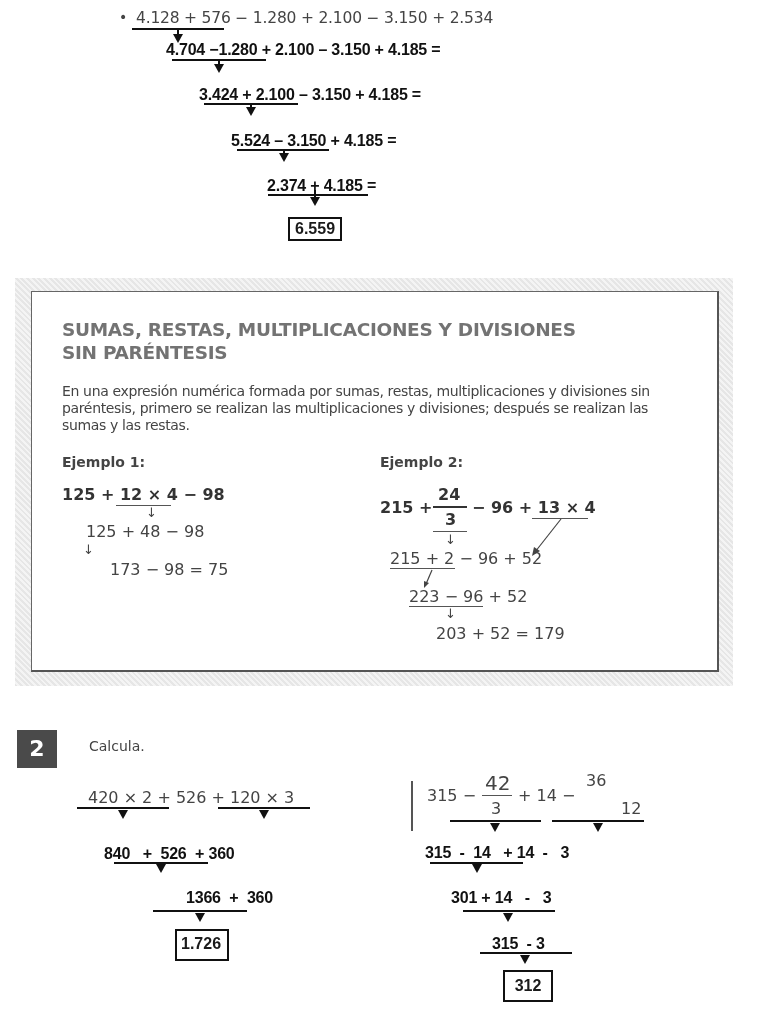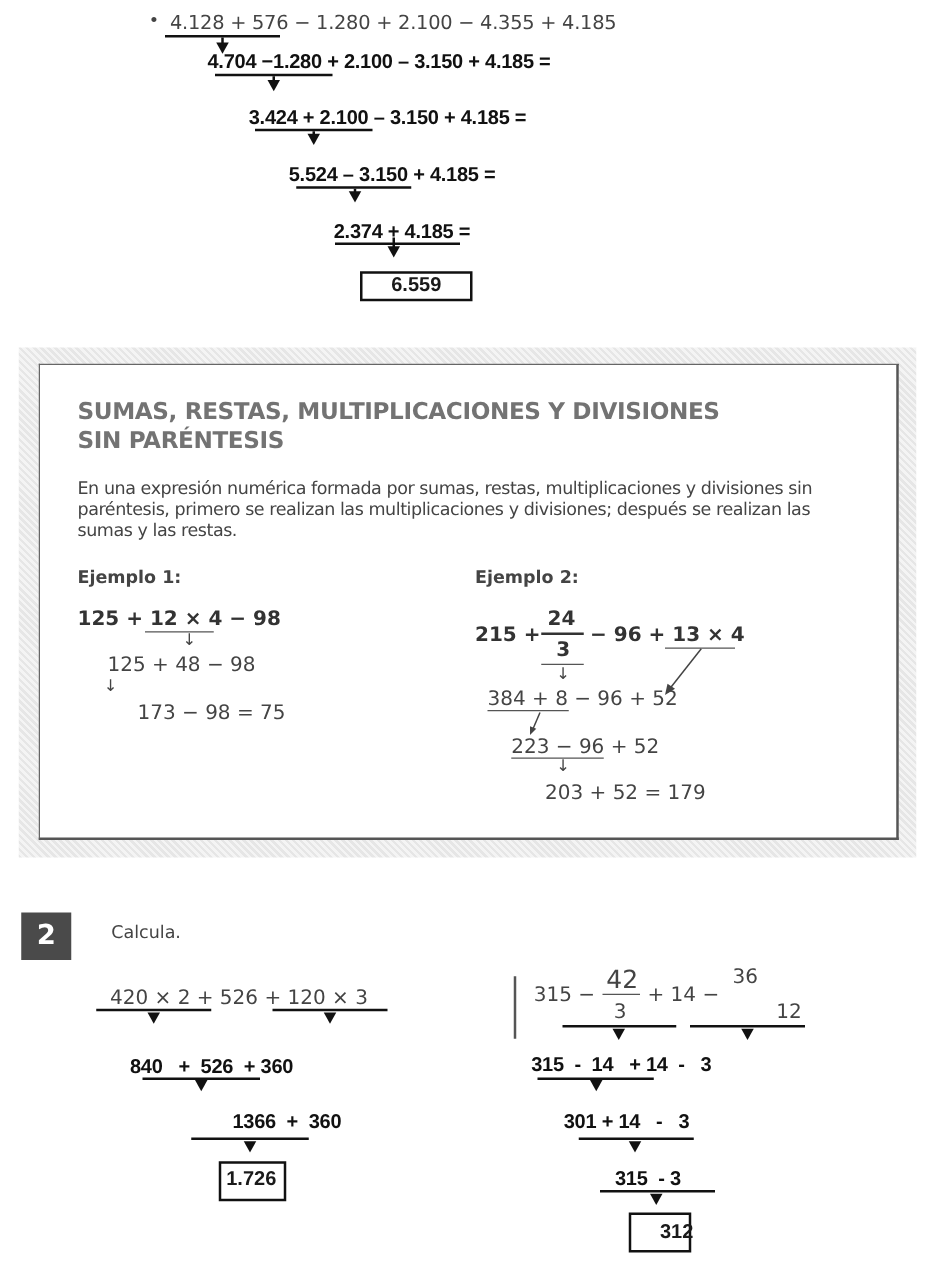--- a/index.html
+++ b/index.html
@@ -5,41 +5,41 @@
   * { margin: 0; padding: 0; box-sizing: border-box; }
   html, body { width: 759px; height: 1023px; background: #ffffff; overflow: hidden; }
   body { position: relative; font-family: "Liberation Sans", sans-serif; color: #1a1a1a; }
   .abs { position: absolute; white-space: nowrap; }
   .hand { font-family: "Liberation Sans", sans-serif; font-weight: bold; font-size: 16px; color: #111; letter-spacing: -0.2px; }
   .print { font-family: "DejaVu Sans", sans-serif; font-size: 15px; color: #444; }
   .hline { position: absolute; height: 2px; background: #111; }
   .thin { height: 1px; background: #555; }
   .arrow { position: absolute; width: 0; height: 0; border-left: 5px solid transparent; border-right: 5px solid transparent; border-top: 9px solid #111; }
   .stem { position: absolute; width: 2px; background: #111; }
-  .boxed { position: absolute; border: 2px solid #111; padding: 1px 23px; font-weight: bold; font-size: 16px; font-family: "Liberation Sans", sans-serif; }
+  .boxed { position: absolute; border: 2px solid #111; padding: 1px 5px; font-weight: bold; font-size: 16px; font-family: "Liberation Sans", sans-serif; }
 
   
   .panel-outer { position: absolute; left: 15px; top: 278px; width: 718px; height: 408px;
     background: repeating-linear-gradient(45deg, #e6e6e6 0 2px, #f4f4f4 2px 4px); }
   .panel-inner { position: absolute; left: 31px; top: 291px; width: 688px; height: 381px; background: #fff; border: 1px solid #666; border-right: 2px solid #555; border-bottom: 2px solid #555; }
   .panel-title { position: absolute; left: 62px; top: 318px; font-family: "DejaVu Sans", sans-serif; font-weight: bold; font-size: 18.5px; color: #737373; line-height: 23px; letter-spacing: -0.3px; }
   .panel-text { position: absolute; left: 62px; top: 383px; width: 630px; font-family: "DejaVu Sans", sans-serif; font-size: 14px; color: #444; line-height: 17px; letter-spacing: -0.35px; }
   .ex-label { position: absolute; font-family: "DejaVu Sans", sans-serif; font-weight: bold; font-size: 14px; color: #444; }
   .ex-bold { position: absolute; font-family: "DejaVu Sans", sans-serif; font-weight: bold; font-size: 16px; color: #333; white-space: nowrap; }
   .ex-norm { position: absolute; font-family: "DejaVu Sans", sans-serif; font-size: 16px; color: #444; white-space: nowrap; }
   .small-arrow { position: absolute; font-family: "DejaVu Sans", sans-serif; font-size: 13px; color: #444; line-height: 13px; }
 
   .num-badge { position: absolute; left: 17px; top: 730px; width: 40px; height: 38px; background: #4a4a4a; color: #fff; font-family: "DejaVu Sans", sans-serif; font-weight: bold; font-size: 22px; text-align: center; line-height: 38px; }
 </style>
 </head>
 <body>
 
 <div>
   <span class="abs print" style="left:119px; top:9px; font-size:14px;">•</span>
-  <span class="abs print" style="left:136px; top:9px; font-size:15.5px; letter-spacing:-0.2px;">4.128 + 576 − 1.280 + 2.100 − 4.355 + 4.185</span>
+  <span class="abs print" style="left:136px; top:9px; font-size:15.5px; letter-spacing:-0.2px;">4.128 + 576 − 1.280 + 2.100 − 3.150 + 2.534</span>
   <div class="hline" style="left:132px; top:28px; width:92px;"></div>
   <div class="stem" style="left:177px; top:30px; height:5px;"></div>
   <div class="arrow" style="left:173px; top:34px;"></div>
 
   <span class="abs hand" style="left:166px; top:41px;">4.704 −1.280 + 2.100 – 3.150 + 4.185 =</span>
   <div class="hline" style="left:172px; top:59px; width:94px;"></div>
   <div class="stem" style="left:218px; top:61px; height:4px;"></div>
   <div class="arrow" style="left:214px; top:64px;"></div>
 
   <span class="abs hand" style="left:199px; top:86px;">3.424 + 2.100 – 3.150 + 4.185 =</span>
@@ -82,21 +82,21 @@
 <div class="hline" style="left:433px; top:506px; width:34px; background:#333;"></div>
 <span class="ex-bold" style="left:445px; top:510px;">3</span>
 <span class="ex-bold" style="left:472px; top:498px;">− 96 + 13 × 4</span>
 <div class="hline thin" style="left:433px; top:531px; width:34px;"></div>
 <div class="hline thin" style="left:532px; top:518px; width:56px;"></div>
 <span class="small-arrow" style="left:445px; top:533px;">↓</span>
 <svg class="abs" style="left:530px; top:518px;" width="35" height="40">
   <line x1="31" y1="1" x2="5" y2="34" stroke="#444" stroke-width="1.2"></line>
   <polygon points="2,38 4,29 10,33" fill="#444"></polygon>
 </svg>
-<span class="ex-norm" style="left:390px; top:549px;">384 + 8 − 96 + 52</span>
+<span class="ex-norm" style="left:390px; top:549px;">215 + 2 − 96 + 52</span>
 <div class="hline thin" style="left:390px; top:568px; width:65px;"></div>
 <svg class="abs" style="left:422px; top:569px;" width="14" height="20">
   <line x1="10" y1="1" x2="4" y2="15" stroke="#444" stroke-width="1.2"></line>
   <polygon points="2,19 2,12 7,14" fill="#444"></polygon>
 </svg>
 <span class="ex-norm" style="left:409px; top:587px;">223 − 96 + 52</span>
 <div class="hline thin" style="left:409px; top:606px; width:74px;"></div>
 <span class="small-arrow" style="left:445px; top:607px;">↓</span>
 <span class="ex-norm" style="left:436px; top:624px;">203 + 52 = 179</span>
 

